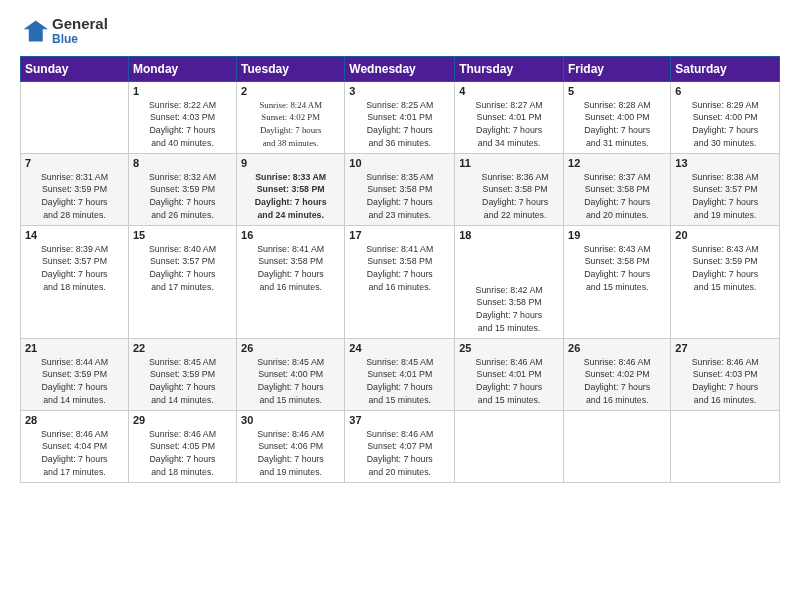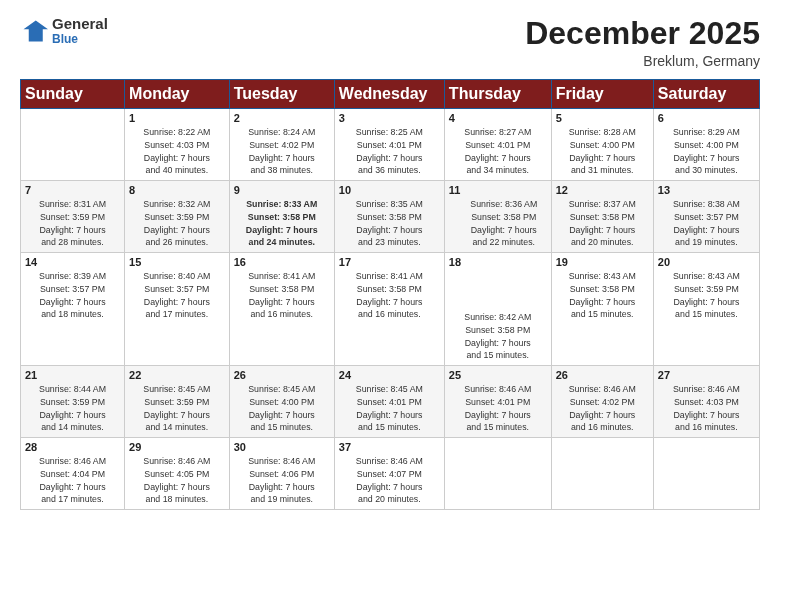--- a/index.html
+++ b/index.html
@@ -7,21 +7,21 @@
       font-family: Arial, sans-serif;
       background: #fff;
       width: 792px;
       height: 612px;
       overflow: hidden;
     }
     .page {
       width: 792px;
       height: 612px;
       background: #fff;
-      padding: 16px 32px 12px 20px;
+      padding: 16px 12px 12px 20px;
     }
     .header {
       display: flex;
       justify-content: space-between;
       align-items: flex-start;
       margin-bottom: 10px;
     }
     .logo {
       display: flex;
       align-items: center;
@@ -59,25 +59,25 @@
       font-size: 14px;
       color: #444;
       margin-top: 2px;
     }
     .calendar {
       width: 100%;
       border-collapse: collapse;
       font-size: 9.5px;
     }
     .calendar thead th {
-      background: #7f1d1d;
+      background: #4c1d95;
       color: #fff;
       padding: 5px 4px;
       text-align: left;
-      font-size: 16px;
+      font-size: 12px;
       font-weight: bold;
       border: 1px solid #1a5a9a;
     }
     .calendar tbody td {
       vertical-align: top;
       border: 1px solid #ccc;
       padding: 3px 4px;
       width: 113px;
       min-height: 80px;
       background: #fff;
@@ -108,24 +108,20 @@
 <div class="page">
   <div class="header">
     <div class="logo">
       <svg class="logo-icon" viewBox="0 0 32 32">
         <polygon points="18,4 32,14 26,14 26,28 10,28 10,14 4,14" fill="#2a6db5"></polygon>
       </svg>
       <div class="logo-text">
         <span class="logo-general">General</span>
         <span class="logo-blue">Blue</span>
       </div>
-    </div>
-    <div class="title-block">
-      <div class="month-title">December 2025</div>
-      <div class="location">Breklum, Germany</div>
     </div>
   </div>
 
   <table class="calendar">
     <thead>
       <tr>
         <th>Sunday</th>
         <th>Monday</th>
         <th>Tuesday</th>
         <th>Wednesday</th>
@@ -139,21 +135,21 @@
           <td class="empty-cell"></td>
           <td>
             <span class="day-num">1</span>
             <div class="day-info" style="white-space: pre-line;">Sunrise: 8:22 AM
 Sunset: 4:03 PM
 Daylight: 7 hours
 and 40 minutes.</div>
           </td>
           <td>
             <span class="day-num">2</span>
-            <div class="day-info" style="white-space: pre-line;">Sunrise: 8:24 AM
+            <div class="day-info" style="white-space: pre-line; font-family: Liberation Serif, serif;">Sunrise: 8:24 AM
 Sunset: 4:02 PM
 Daylight: 7 hours
 and 38 minutes.</div>
           </td>
           <td>
             <span class="day-num">3</span>
             <div class="day-info" style="white-space: pre-line;">Sunrise: 8:25 AM
 Sunset: 4:01 PM
 Daylight: 7 hours
 and 36 minutes.</div>

